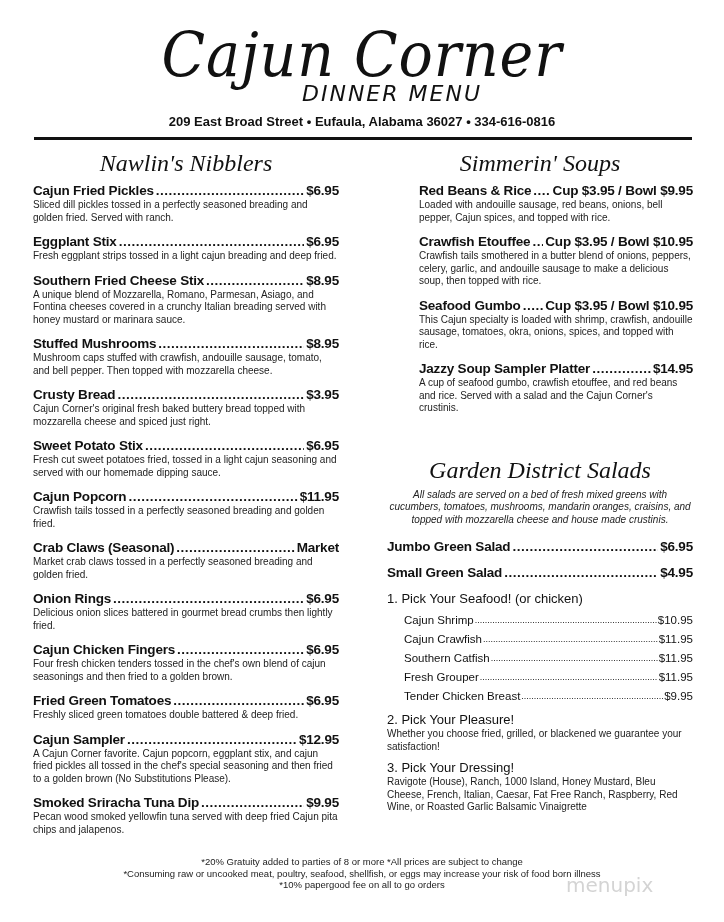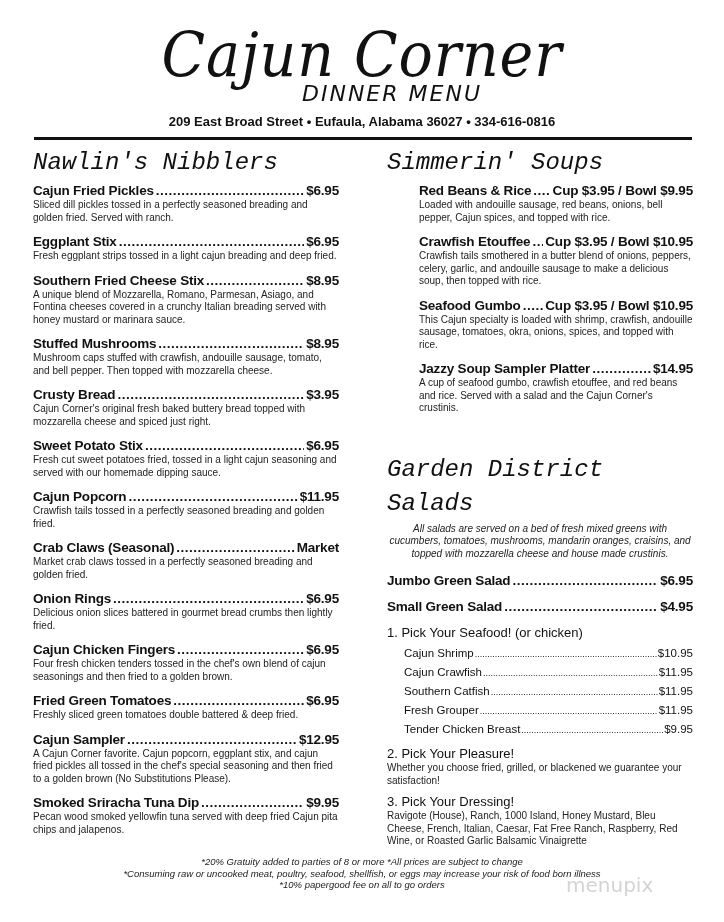--- a/index.html
+++ b/index.html
@@ -24,21 +24,21 @@
     }
     .rule {
       position: absolute; left: 34px; top: 137px; width: 658px; height: 3px; background: #111;
     }
 
     .col { position: absolute; top: 146px; width: 306px; }
     .col-left { left: 33px; }
     .col-right { left: 387px; }
 
     .section-title {
-      font-family: Liberation Mono, monospace; font-style: italic;
+      text-align: center; font-family: Liberation Serif, serif; font-style: italic;
       font-size: 24px; line-height: 34px; color: #111; margin-bottom: 2px;
     }
 
     .item { margin-bottom: 9px; }
     .item-head {
       display: flex; align-items: baseline; font-family: "Liberation Sans", sans-serif;
       font-weight: bold; font-size: 13.5px; line-height: 17px; white-space: nowrap; overflow: hidden;
       letter-spacing: -0.2px;
     }
     .item-name { flex: 0 0 auto; }
@@ -62,36 +62,36 @@
       line-height: 12.5px; text-align: center; color: #222; margin-bottom: 12px; padding: 0 2px;
     }
     .salad-item { margin-bottom: 9px; }
 
     .step-title {
       font-family: "Liberation Sans", sans-serif; font-weight: normal; font-size: 13px;
       line-height: 17px; margin-top: 6px;
     }
     .sub-list { padding-left: 17px; margin-top: 3px; margin-bottom: 4px; }
     .sub-item {
-      display: flex; align-items: flex-start; font-family: "Liberation Sans", sans-serif;
+      display: flex; align-items: center; font-family: "Liberation Sans", sans-serif;
       font-size: 11.5px; line-height: 18px; white-space: nowrap; overflow: hidden;
     }
     .sub-item .leader { margin: 0 1px; }
     .sub-item .leader::before { letter-spacing: 0px; font-size: 9px; }
     .step-desc {
       font-family: "Liberation Sans", sans-serif; font-size: 10px; line-height: 12.5px; color: #222;
     }
 
     .watermark {
       position: absolute; left: 566px; top: 873px; font-family: "DejaVu Sans", sans-serif;
       font-size: 20px; color: #d4d4d4; letter-spacing: 0px; font-weight: normal;
     }
     .footer {
       position: absolute; left: 0; top: 856px; width: 724px; text-align: center;
-      font-family: "Liberation Sans", sans-serif; font-style: italic; font-size: 9.5px;
+      font-family: "Liberation Sans", sans-serif; font-size: 9.5px;
       line-height: 11.5px; color: #222;
     }
     .footer-line { display: block; }
   </style>
 </head>
 <body>
 
 <div>
   <div class="title">Cajun Corner</div>
   <div class="subtitle">DINNER MENU</div>

